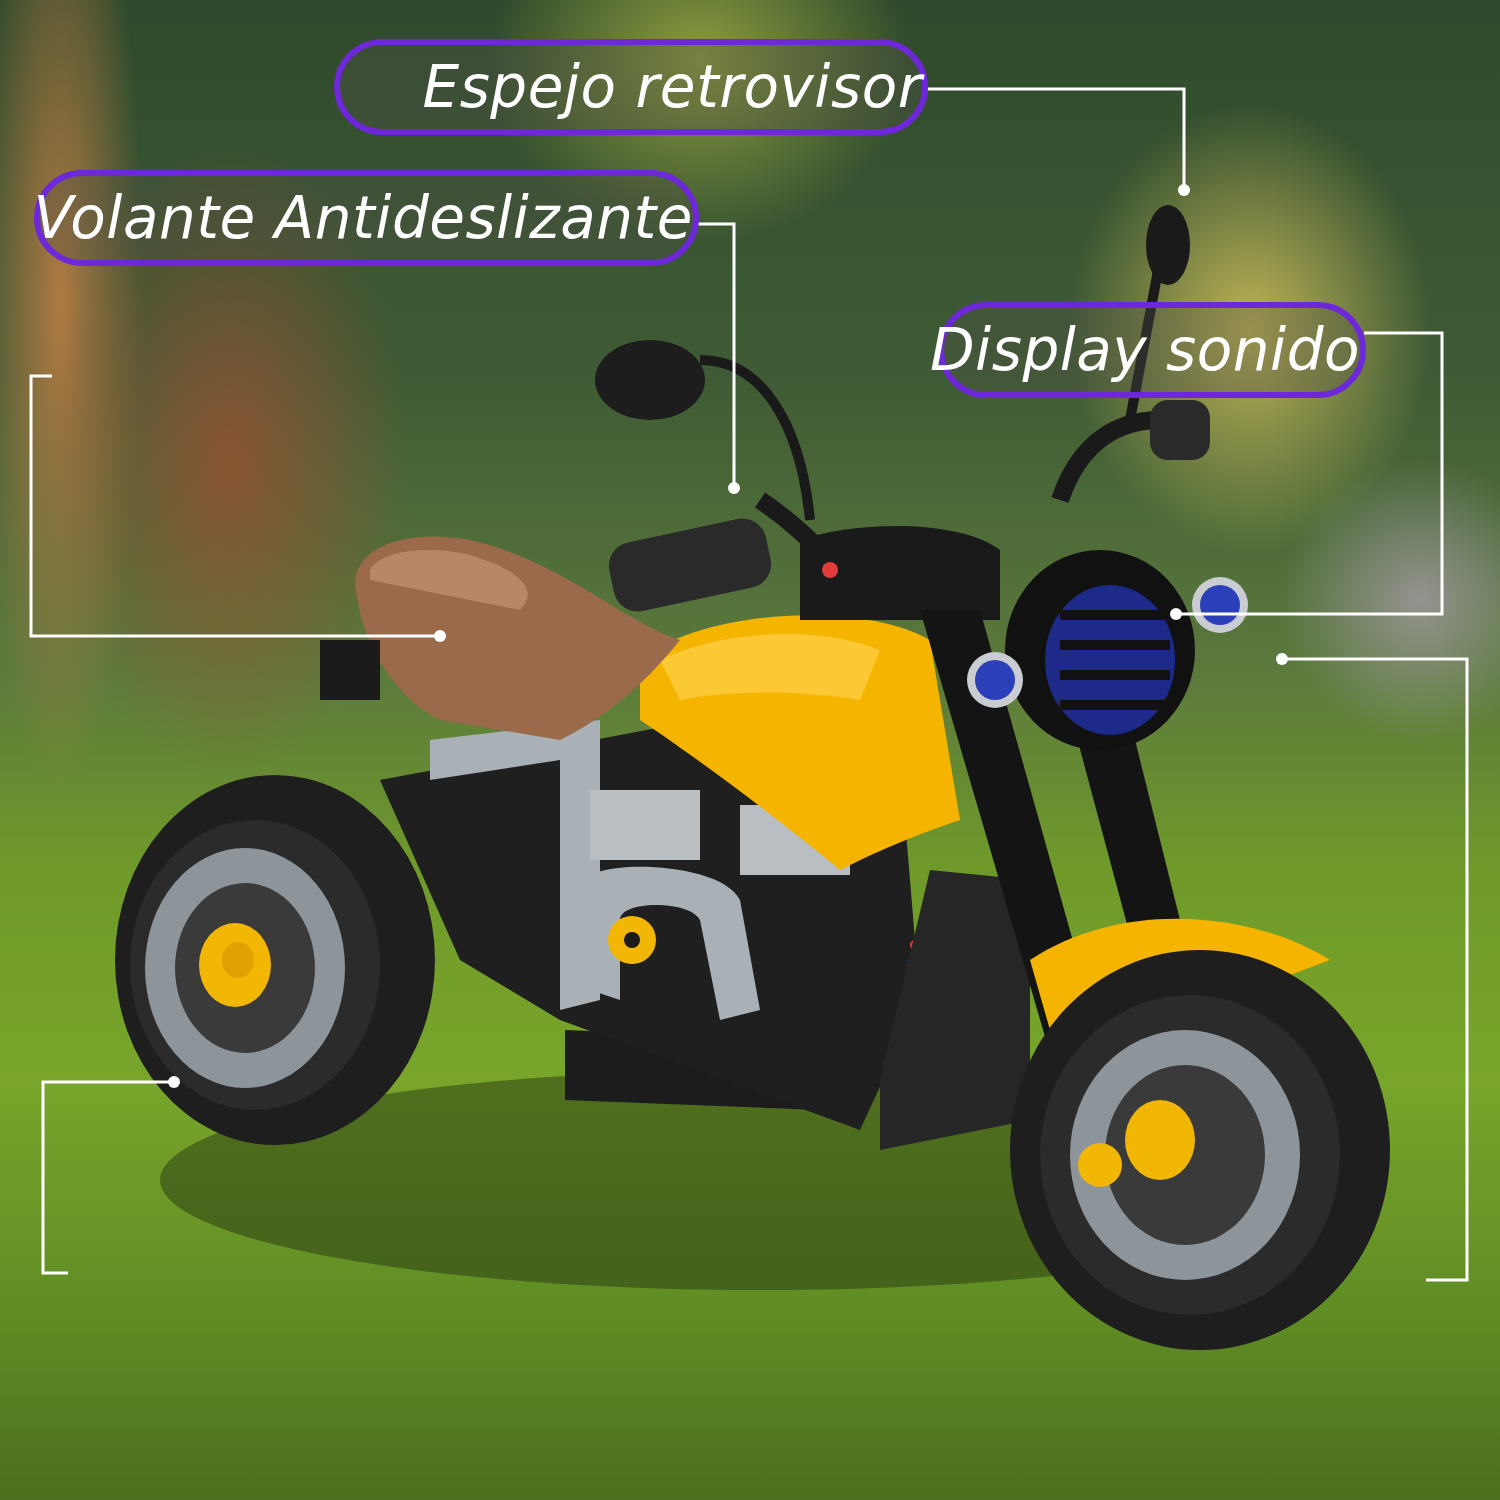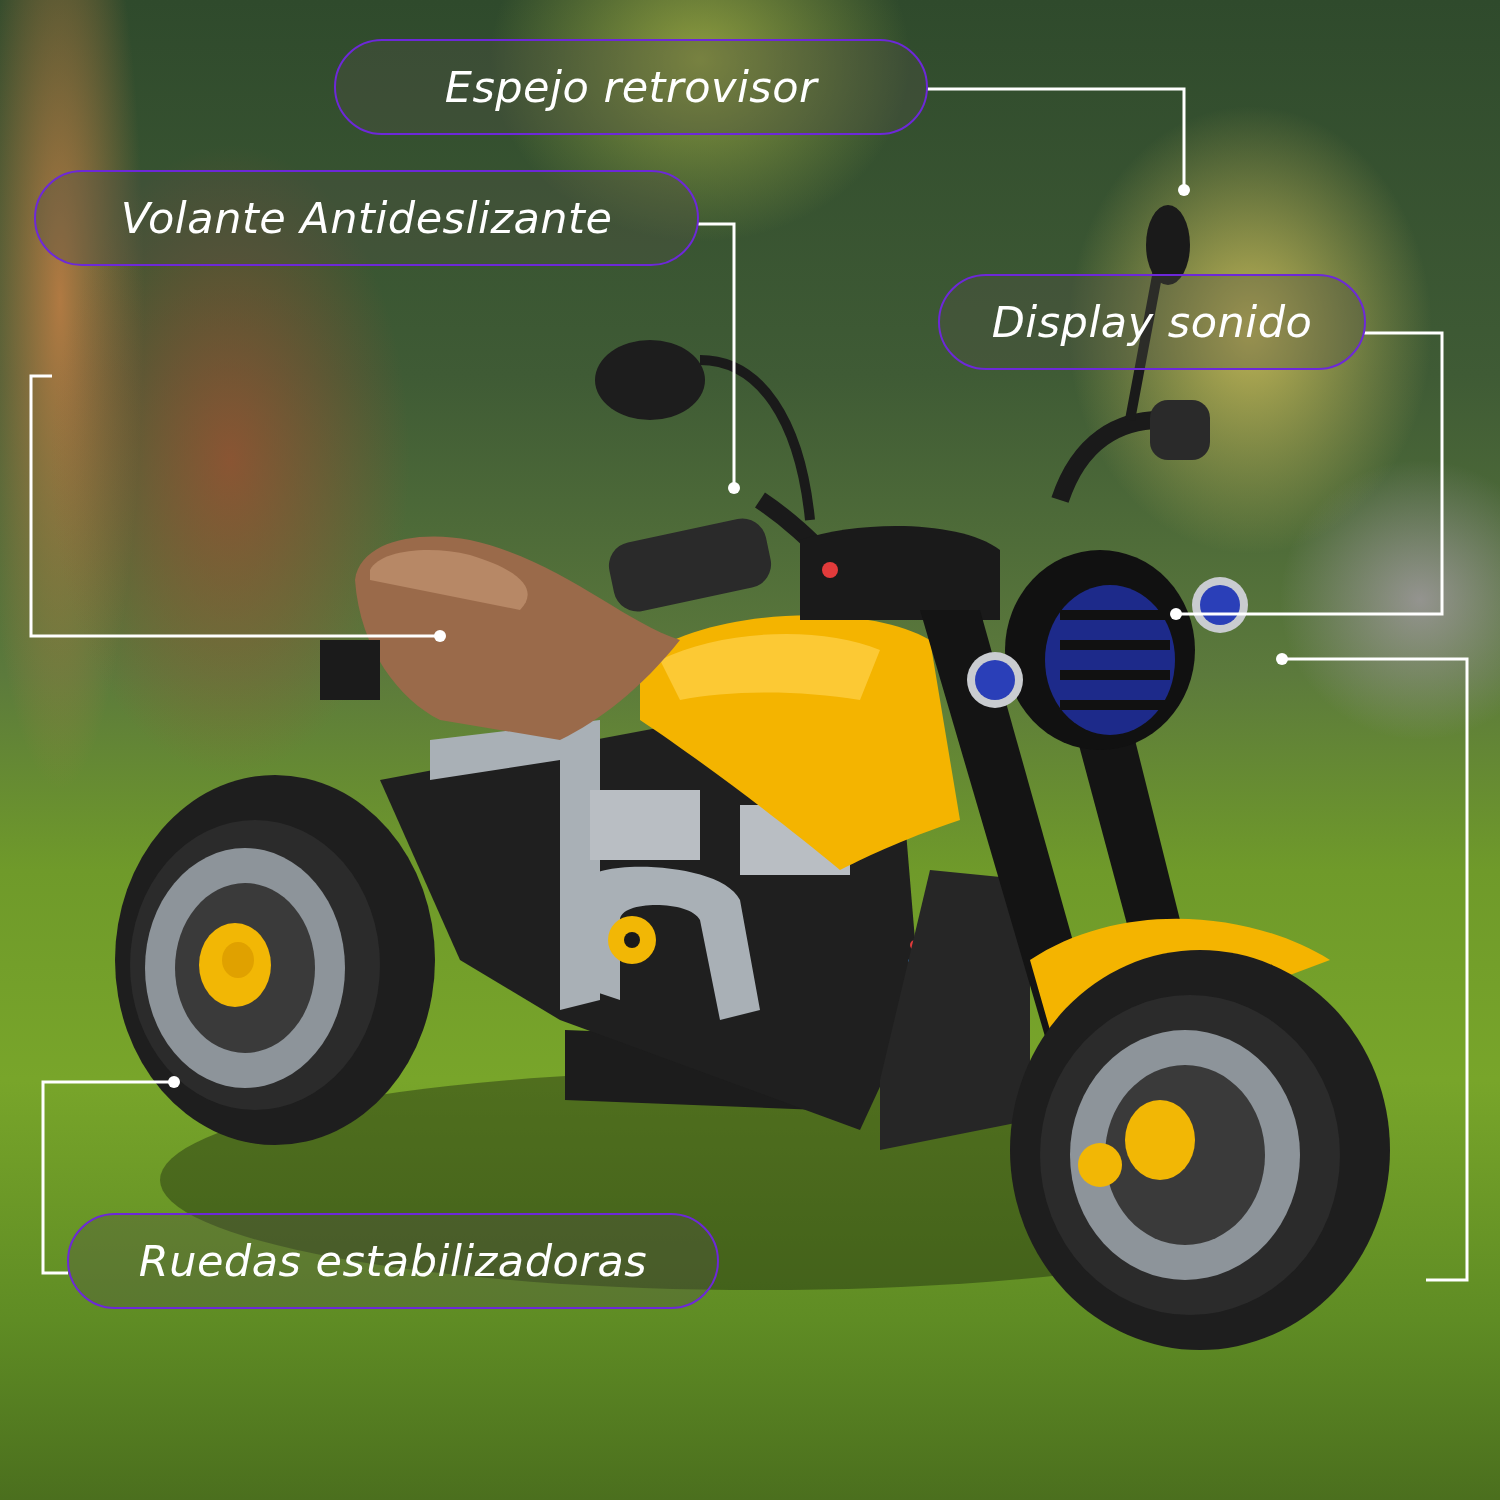--- a/index.html
+++ b/index.html
@@ -16,28 +16,28 @@
         linear-gradient(180deg, #2f4a2c 0%, #3f5b35 25%, #5c7a3c 45%, #6f9a2a 58%, #78a52a 72%, #5f8c24 88%, #4b6f1e 100%);
     }
     .scene { position: absolute; inset: 0; }
 
     
     .moto { position: absolute; left: 0; top: 0; width: 1500px; height: 1500px; }
 
     
     .pill {
       position: absolute;
-      border: 2px solid #6d28d9;
+      border: 6px solid #6d28d9;
       border-radius: 50px;
       background: rgba(80, 80, 70, 0.35);
       color: #ffffff;
       font-style: italic;
       font-weight: 500;
-      font-size: 43px;
-      display: flex; align-items: center; justify-content: center;
+      font-size: 58px;
+      display: flex; align-items: center; justify-content: flex-end;
       letter-spacing: 0.5px;
       white-space: nowrap;
     }
     .connectors { position: absolute; left: 0; top: 0; width: 1500px; height: 1500px; pointer-events: none; }
   </style>
 </head>
 <body>
 
 <div class="scene">
 
@@ -154,22 +154,19 @@
 
   <div class="pill" style="left:334px; top:39px; width:594px; height:96px;">
     <span>Espejo retrovisor</span>
   </div>
 
   <div class="pill" style="left:34px; top:170px; width:665px; height:96px;">
     <span>Volante Antideslizante</span>
   </div>
 
 
-  <div class="pill" style="left:938px; top:274px; width:428px; height:96px;">
+  <div class="pill" style="left:938px; top:302px; width:428px; height:96px;">
     <span>Display sonido</span>
   </div>
 
-  <div class="pill" style="left:67px; top:1213px; width:652px; height:96px;">
-    <span>Ruedas estabilizadoras</span>
-  </div>
 
 
 </div>
 
 </body></html>

